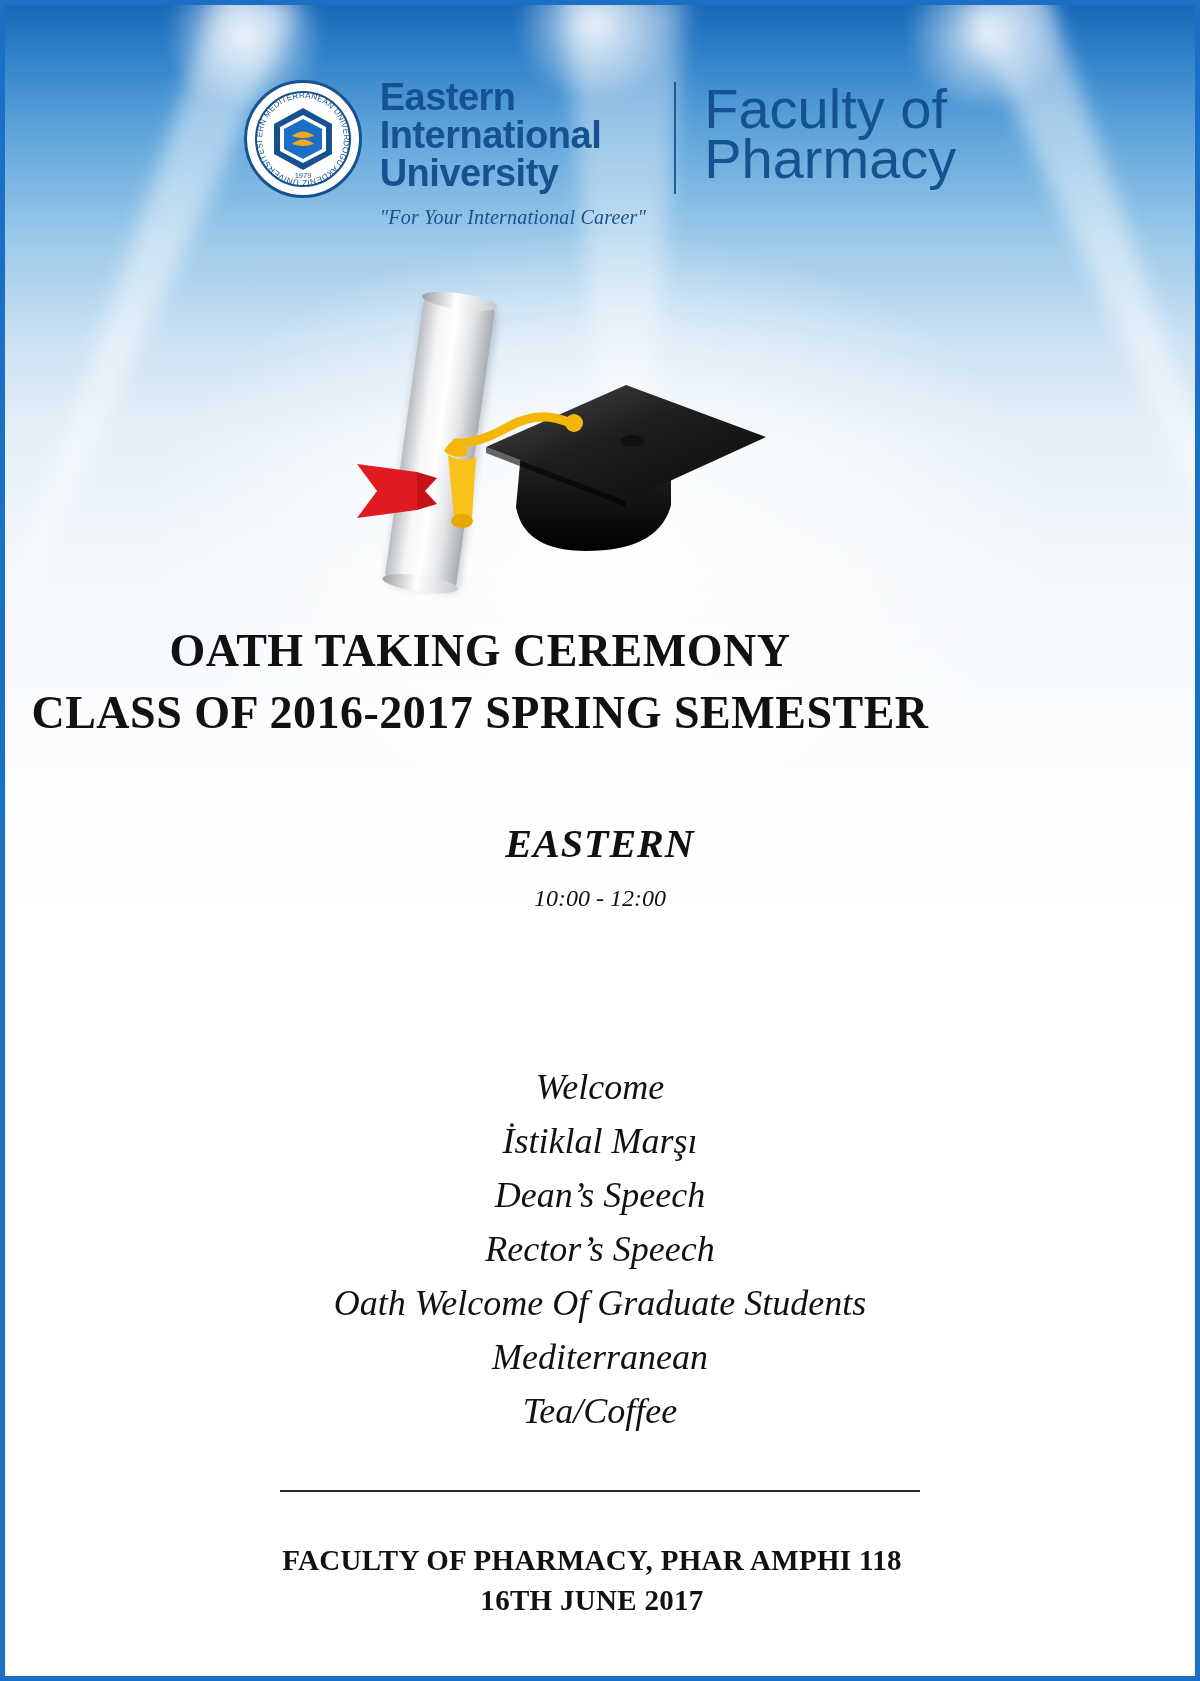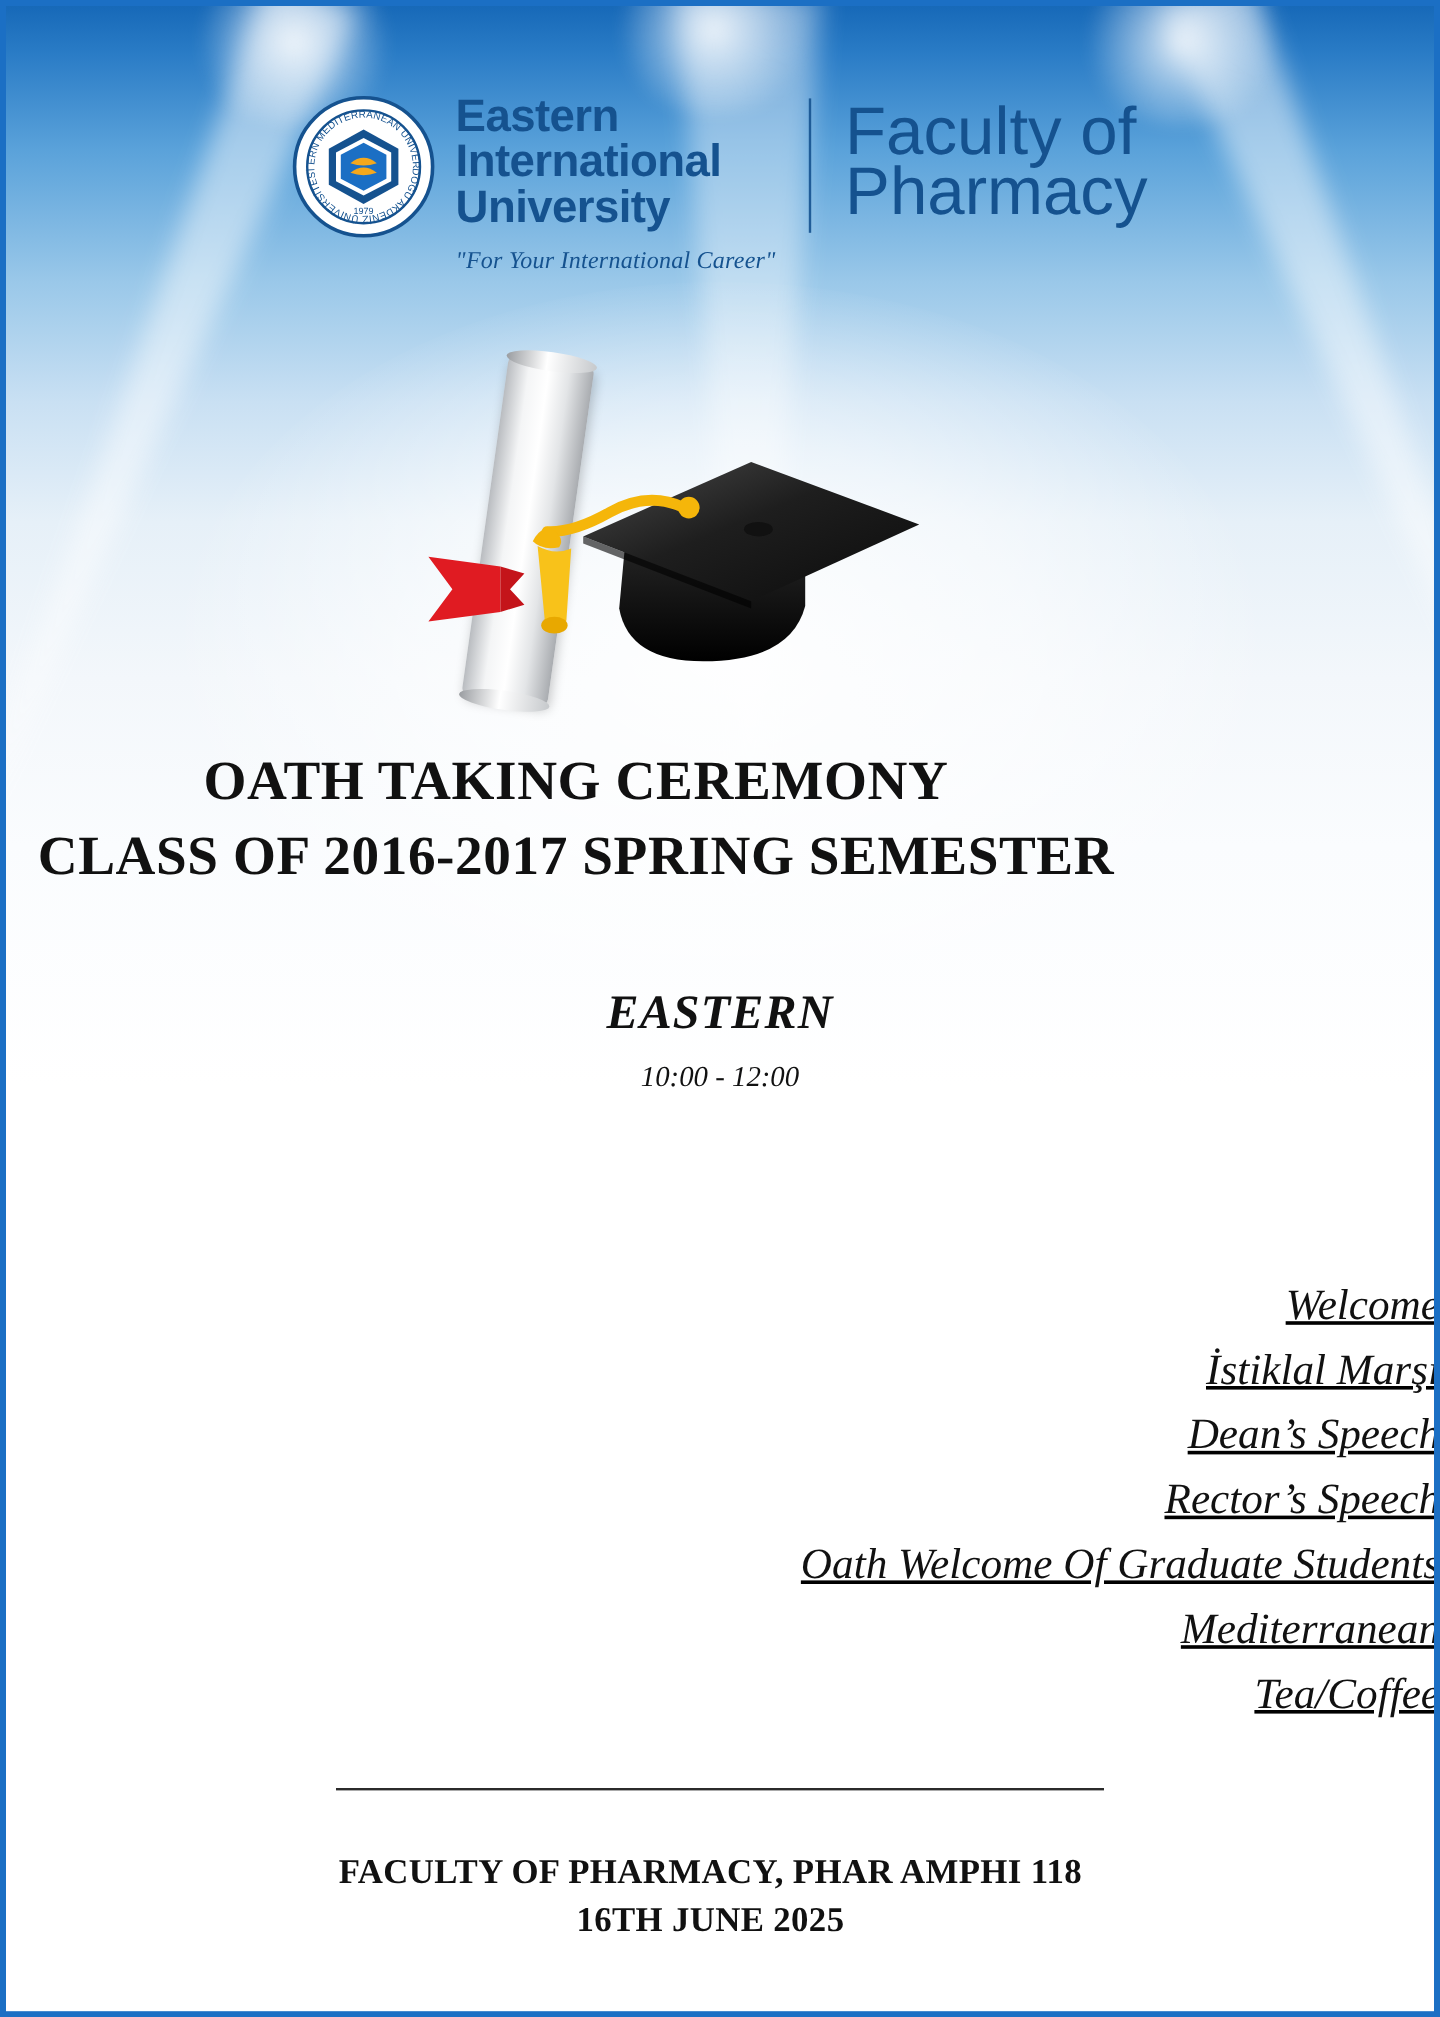--- a/index.html
+++ b/index.html
@@ -268,23 +268,22 @@
     font-style: italic;
     font-size: 24px;
     color: #111111;
     margin-top: 18px;
   }
   .items {
     position: absolute;
     left: 0;
     top: 1060px;
     width: 1200px;
-    text-align: right;
+    text-align: center;
     z-index: 15;
-    text-decoration: underline;
   }
   .item {
     font-family: "Liberation Serif", serif;
     font-style: italic;
     font-size: 36px;
     line-height: 54px;
     color: #111111;
   }
   .rule {
     position: absolute;
@@ -438,17 +437,17 @@
     <div class="item">Rector’s Speech</div>
     <div class="item">Oath Welcome Of Graduate Students</div>
     <div class="item">Mediterranean</div>
     <div class="item">Tea/Coffee</div>
   </div>
 
   <div class="rule"></div>
 
   <div class="footer">
     <div class="footer-line">FACULTY OF PHARMACY, PHAR AMPHI 118</div>
-    <div class="footer-line">16TH JUNE 2025</div>
+    <div class="footer-line">16TH JUNE 2017</div>
   </div>
 
   <div class="frame"></div>
 </div>
 
 </body></html>

